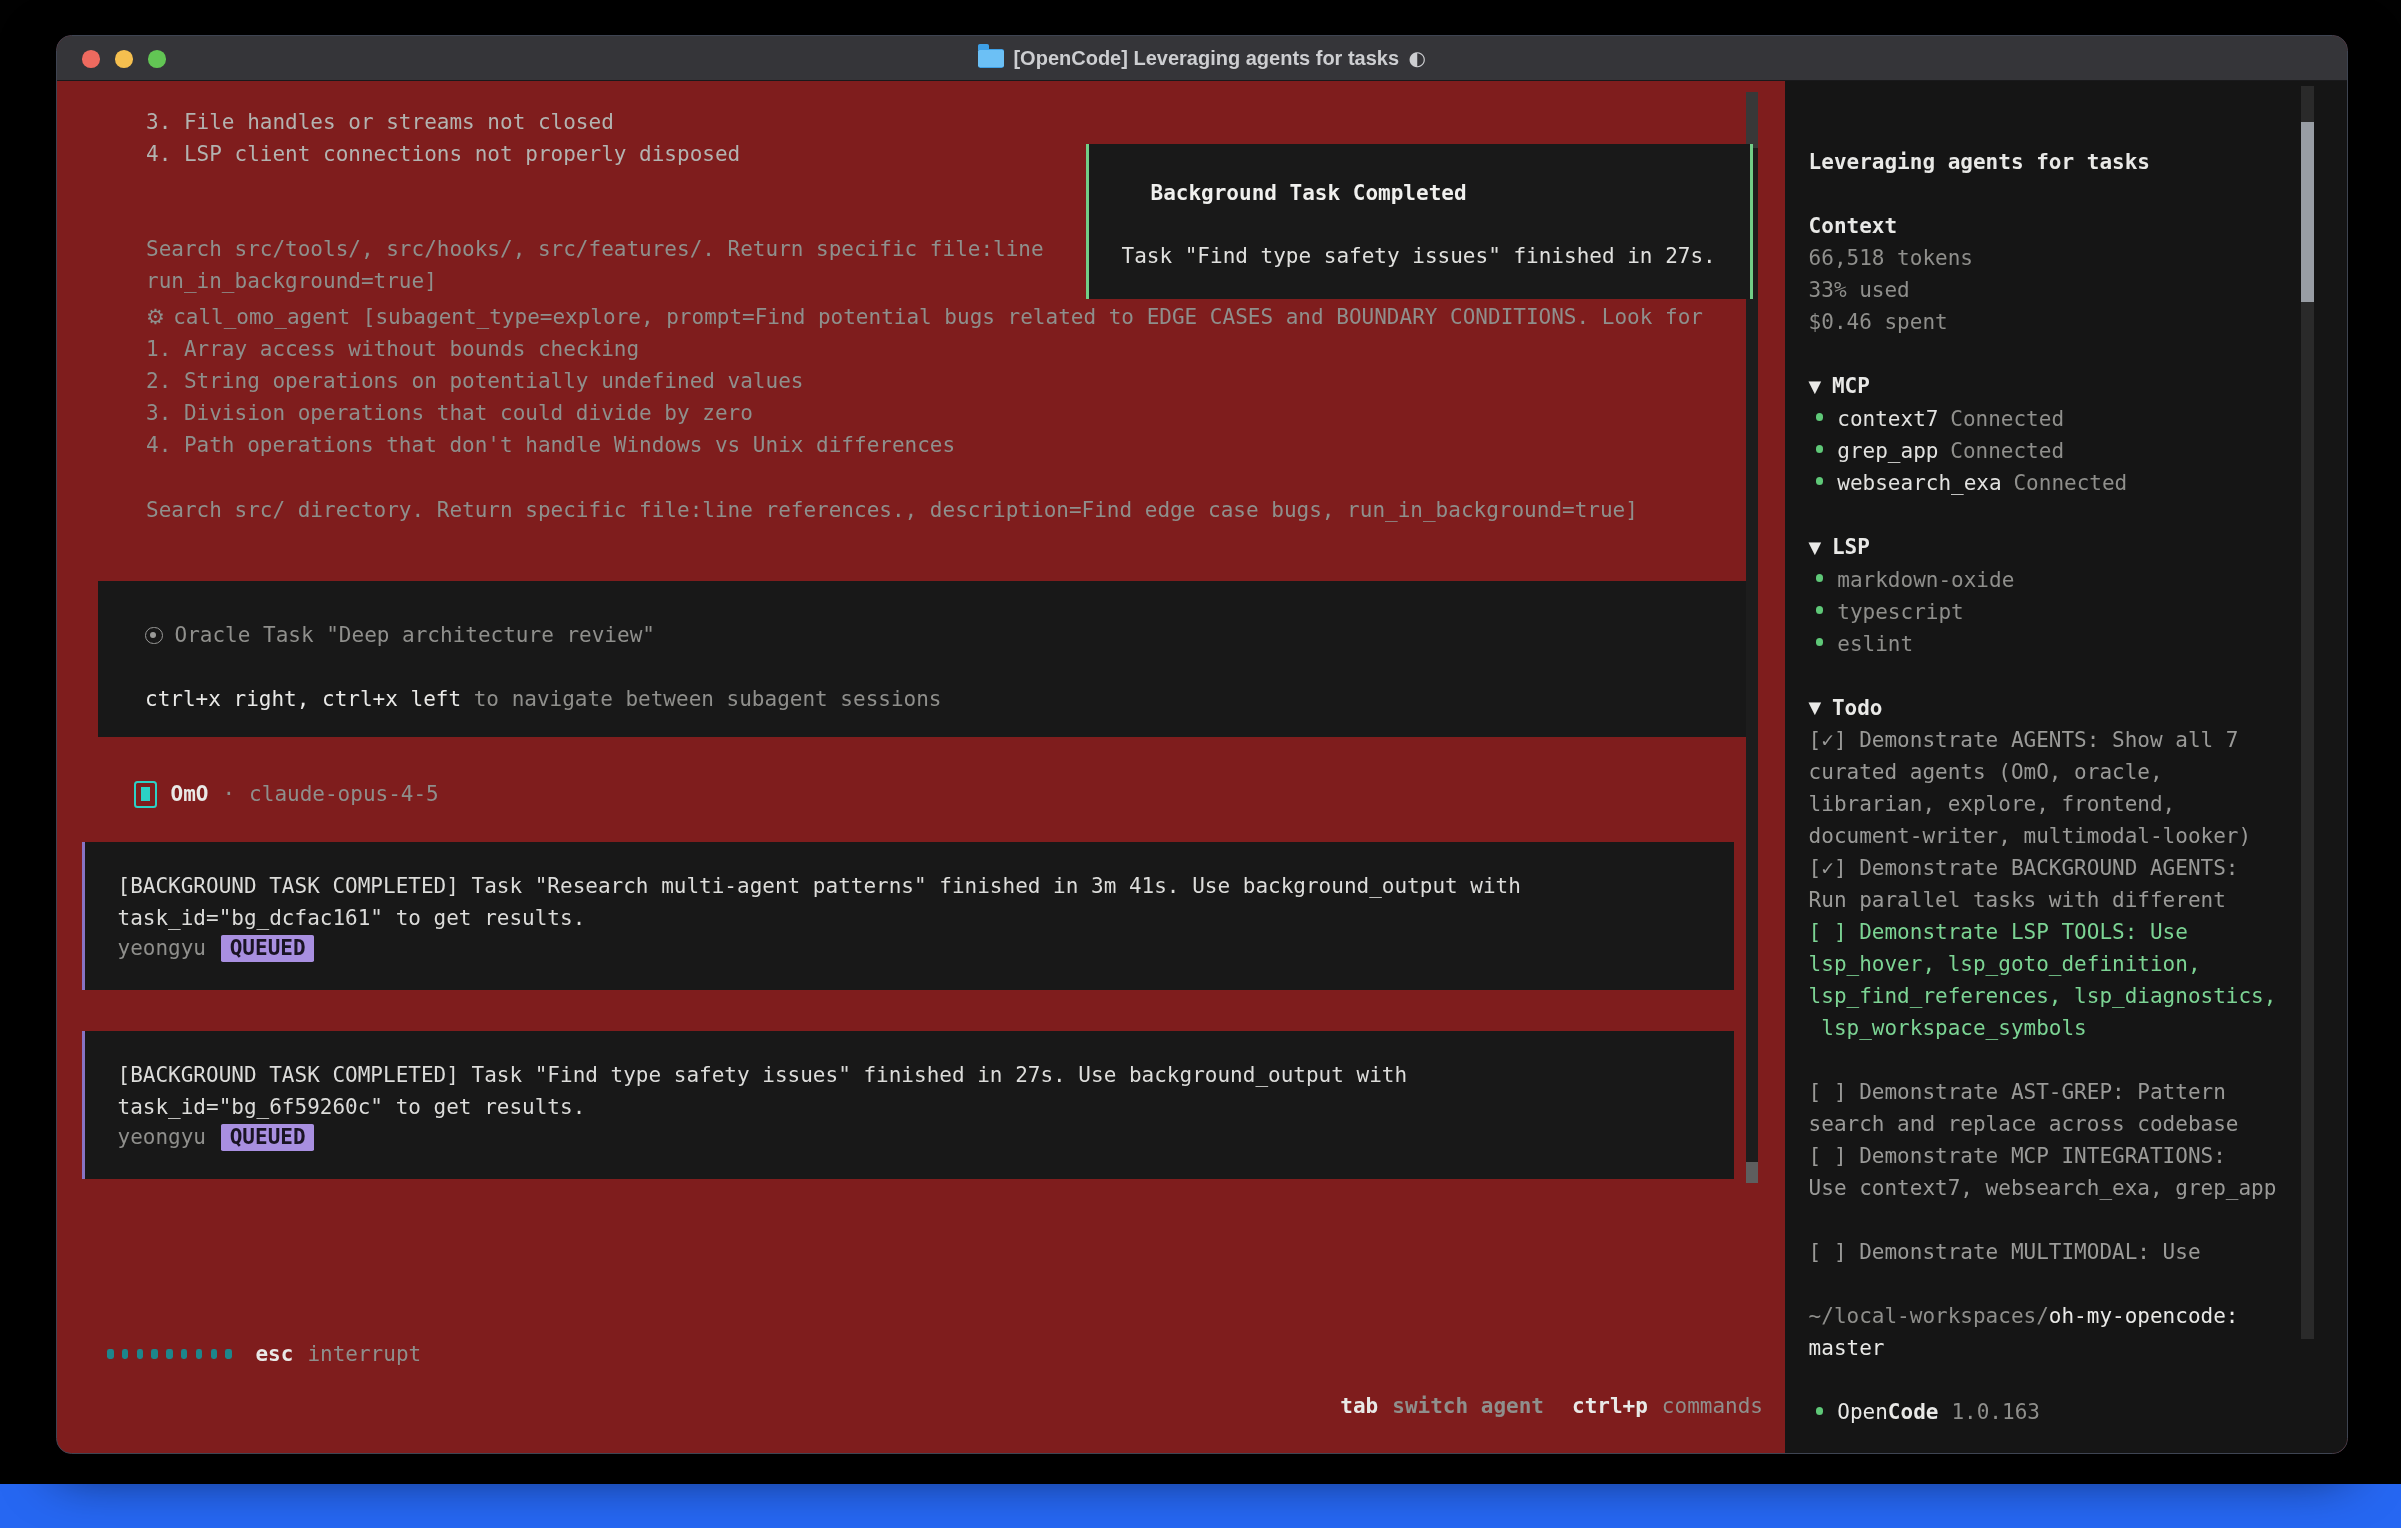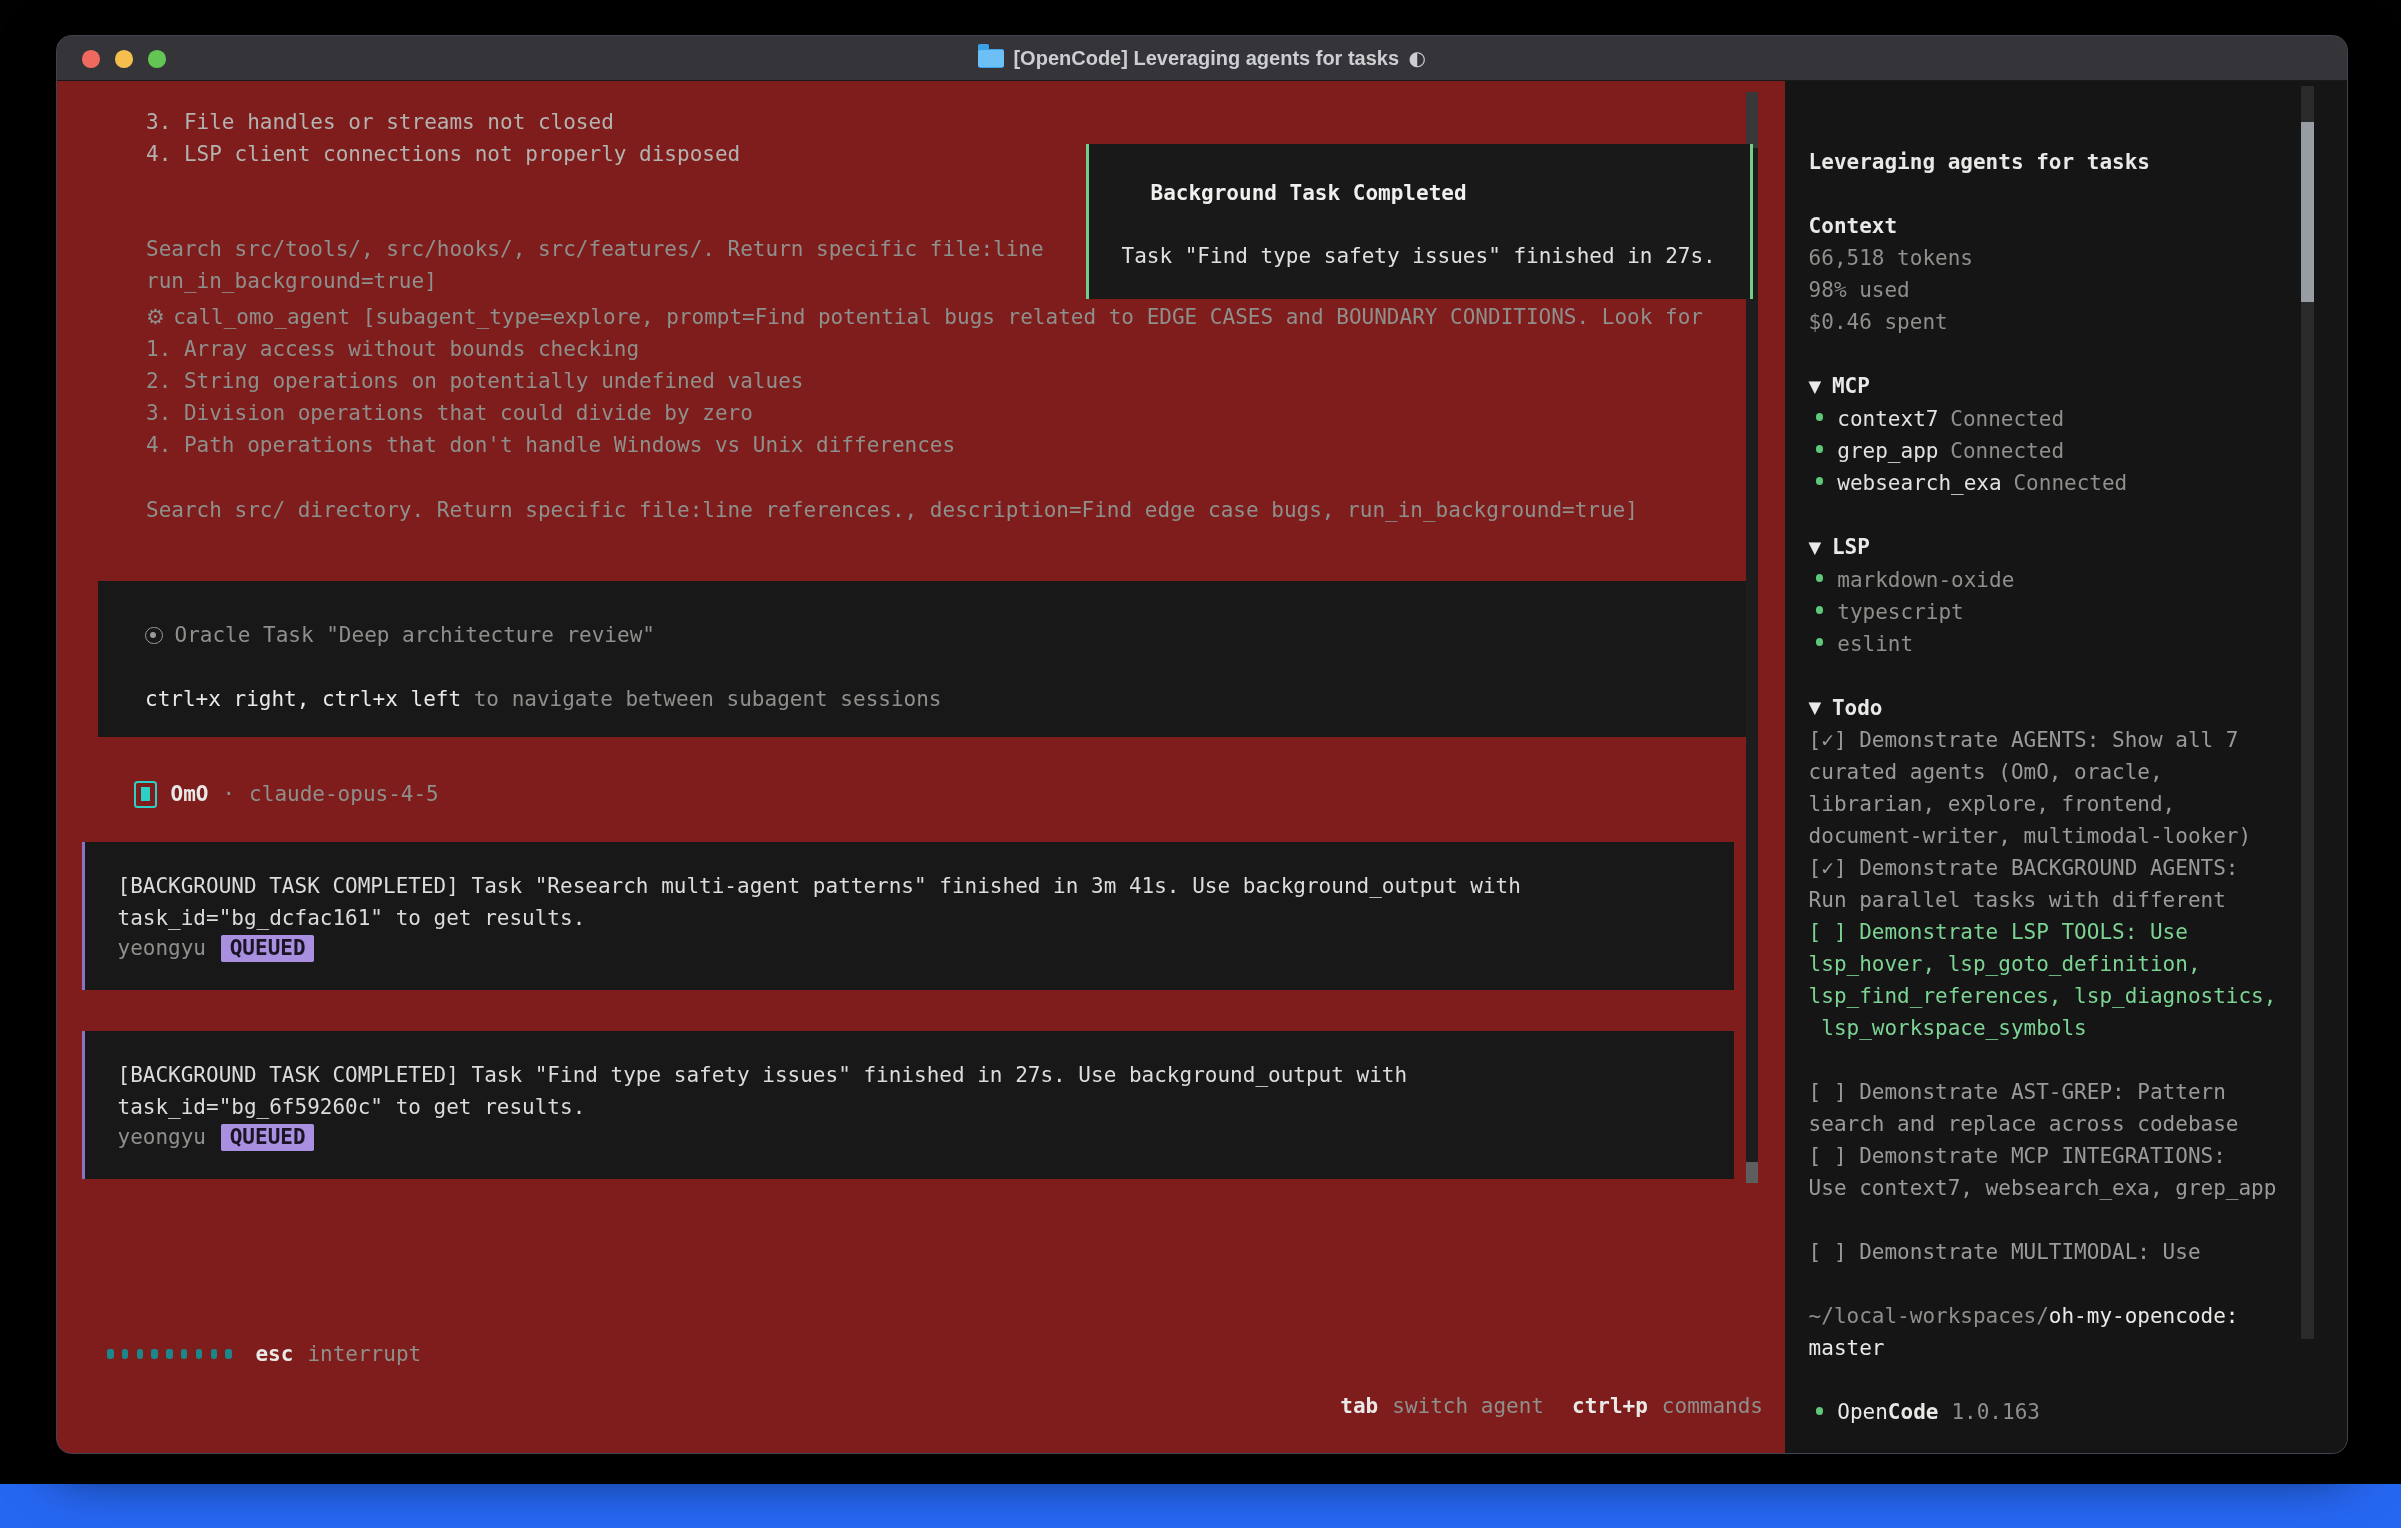--- a/index.html
+++ b/index.html
@@ -180,36 +180,36 @@
           <span class="dot"></span>
           <span class="dot"></span>
           <span class="dot"></span>
           <span class="dot"></span>
       </span>
       <span class="key">esc</span>
       <span class="hintlabel" style="margin-left:14px;">interrupt</span>
     </div>
     <div class="statusbar-right tline">
       <span class="key">tab</span>
-      <span class="hintlabel" style="margin-left:14px;">switch agent</span>
+      <span class="hintlabel" style="margin-left:14px;font-weight:bold;">switch agent</span>
       <span class="key" style="margin-left:28px;">ctrl+p</span>
       <span class="hintlabel" style="margin-left:14px;">commands</span>
     </div>
 
     <div class="main-scroll-track"></div>
     <div class="main-scroll-thumb-top"></div>
     <div class="main-scroll-thumb-bottom"></div>
 
     <div class="sidebar">
       <div class="sidebar-inner">
         <div class="sline sec-label">Leveraging agents for tasks</div>
         <div class="sblank"></div>
         <div class="sline sec-label">Context</div>
         <div class="sline c-dim">66,518 tokens</div>
-        <div class="sline c-dim">98% used</div>
+        <div class="sline c-dim">33% used</div>
         <div class="sline c-dim">$0.46 spent</div>
         <div class="sblank"></div>
 
         <div class="sline"><span class="tri">▼</span><span class="sec-label">MCP</span></div>
         <div class="sline"><span class="bullet"></span><span class="srv-name">context7</span><span class="srv-status">Connected</span></div>
         <div class="sline"><span class="bullet"></span><span class="srv-name">grep_app</span><span class="srv-status">Connected</span></div>
         <div class="sline"><span class="bullet"></span><span class="srv-name">websearch_exa</span><span class="srv-status">Connected</span></div>
         <div class="sblank"></div>
 
         <div class="sline"><span class="tri">▼</span><span class="sec-label">LSP</span></div>

